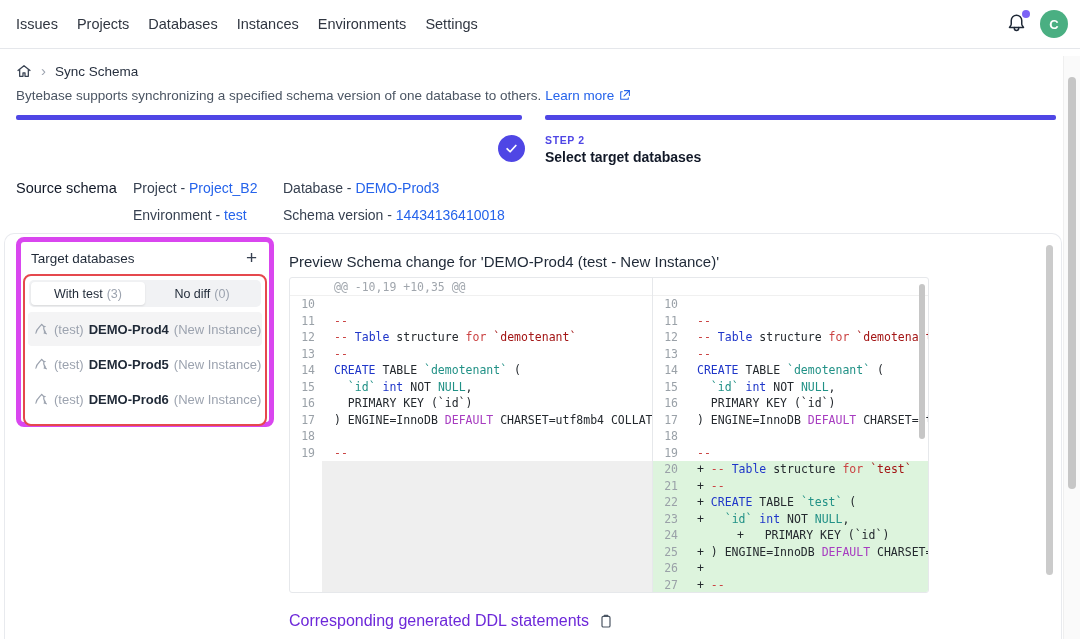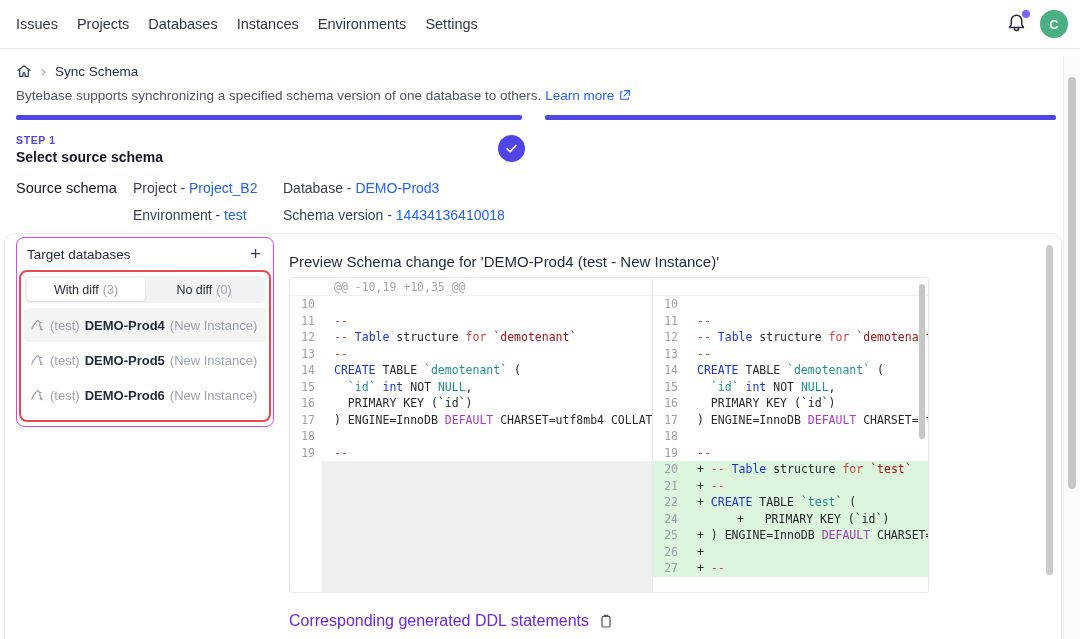--- a/index.html
+++ b/index.html
@@ -43,21 +43,21 @@
   .src-label { position:absolute; left:16px; top:180px; font-size:14.5px; color:#111827; }
   .srcf { position:absolute; font-size:14px; color:#374151; }
   .srcf .val { color:#2563eb; cursor:pointer; }
   .f0 { left:133px; top:180px; } .f1 { left:283px; top:180px; }
   .f2 { left:133px; top:207px; } .f3 { left:283px; top:207px; }
   
   .main-card { position:absolute; left:4px; top:233px; width:1058px; height:406px;
                border:1px solid #e8eaee; border-bottom:none; border-radius:10px 10px 0 0; background:#fff; }
   
   .left-card { position:absolute; left:16px; top:237px; width:258px; height:190px;
-               border:1px solid #d946ef; border-radius:8px; background:#fff; }
+               border:5px solid #d946ef; border-radius:8px; background:#fff; }
   .left-card-head { display:flex; align-items:center; justify-content:space-between; padding:8px 10px 4px 10px; }
   .left-card-title { font-size:13.5px; font-weight:500; color:#1f2937; }
   .plus-btn { font-size:19px; font-weight:300; color:#374151; line-height:16px; cursor:pointer; padding:0 2px; }
   .red-box { position:absolute; left:2px; right:2px; top:32px; height:152px;
              border:2px solid #e5484d; border-radius:8px; background:#fff; overflow:hidden; }
   .tabbar { margin:4px 4px 3px 4px; height:27px; background:#f1f2f4; border-radius:5px; display:flex; padding:2px; }
   .tab { flex:1; display:flex; align-items:center; justify-content:center; gap:4px;
          font-size:12.5px; color:#1f2937; font-weight:500; border-radius:4px; cursor:pointer; }
   .tab .tcount { color:#9ca3af; font-weight:400; }
   .tab.active { background:#fff; box-shadow:0 1px 2px rgba(0,0,0,.10); }
@@ -140,23 +140,23 @@
     </svg>
   </div>
 
   <div class="bar bar1" style="background: rgb(79, 70, 229);"></div>
   <div class="bar bar2" style="background: rgb(79, 70, 229);"></div>
   <div class="check-circle" style="background: rgb(79, 70, 229);">
     <svg viewBox="0 0 24 24" fill="none" stroke="#fff" stroke-width="3.2" stroke-linecap="round" stroke-linejoin="round">
         <path d="M4 12.5 9.5 18 20 6.5"></path>
       </svg>
   </div>
-  <div class="step step1">
-    <div class="step-label">STEP 1</div>
-    <div class="step-title">Select source schema</div>
+  <div class="step step2">
+    <div class="step-label">STEP 2</div>
+    <div class="step-title">Select target databases</div>
   </div>
 
   <div class="src-label">Source schema</div>
   <div class="srcf f0">
     <span>Project - </span><span class="val">Project_B2</span>
   </div>
   <div class="srcf f1">
     <span>Database - </span><span class="val">DEMO-Prod3</span>
   </div>
   <div class="srcf f2">
@@ -169,21 +169,21 @@
   <div class="main-card"></div>
 
   <div class="left-card">
     <div class="left-card-head">
       <span class="left-card-title">Target databases</span>
       <span class="plus-btn">+</span>
     </div>
     <div class="red-box" style="border-color: rgb(229, 72, 77);">
       <div class="tabbar">
           <div class="tab active">
-            <span class="tlabel">With diff</span>
+            <span class="tlabel">With test</span>
             <span class="tcount">(3)</span>
           </div>
           <div class="tab">
             <span class="tlabel">No diff</span>
             <span class="tcount">(0)</span>
           </div>
         </div>
       <div class="dblist">
           <div class="dbrow sel">
             <svg viewBox="0 0 16 16" fill="none" stroke="#9ca3af" stroke-width="1.2" stroke-linecap="round" stroke-linejoin="round">
@@ -349,20 +349,24 @@
           <span class="dcode"><span class="tk-d">+ </span><span class="tk-r">-- </span><span class="tk-k">Table</span><span class="tk-d"> structure </span><span class="tk-r">for</span><span class="tk-d"> </span><span class="tk-m">`test`</span></span>
         </div>
         <div class="drow add" style="background: rgb(221, 244, 221);">
           <span class="dgut">21</span>
           <span class="dcode"><span class="tk-d">+ </span><span class="tk-r">--</span></span>
         </div>
         <div class="drow add" style="background: rgb(221, 244, 221);">
           <span class="dgut">22</span>
           <span class="dcode"><span class="tk-d">+ </span><span class="tk-k">CREATE</span><span class="tk-d"> TABLE </span><span class="tk-t">`test`</span><span class="tk-d"> (</span></span>
         </div>
+        <div class="drow add" style="background: rgb(221, 244, 221);">
+          <span class="dgut">23</span>
+          <span class="dcode"><span class="tk-d">+   </span><span class="tk-t">`id`</span><span class="tk-d"> </span><span class="tk-k">int</span><span class="tk-d"> NOT </span><span class="tk-t">NULL</span><span class="tk-d">,</span></span>
+        </div>
         <div class="drow add" style="background: rgb(221, 244, 221); gap: 40px;">
           <span class="dgut">24</span>
           <span class="dcode"><span class="tk-d">+   PRIMARY KEY (`id`)</span></span>
         </div>
         <div class="drow add" style="background: rgb(221, 244, 221);">
           <span class="dgut">25</span>
           <span class="dcode"><span class="tk-d">+ ) ENGINE=InnoDB </span><span class="tk-p">DEFAULT</span><span class="tk-d"> CHARSET=utf8mb4 COLLATE</span></span>
         </div>
         <div class="drow add" style="background: rgb(221, 244, 221);">
           <span class="dgut">26</span>

